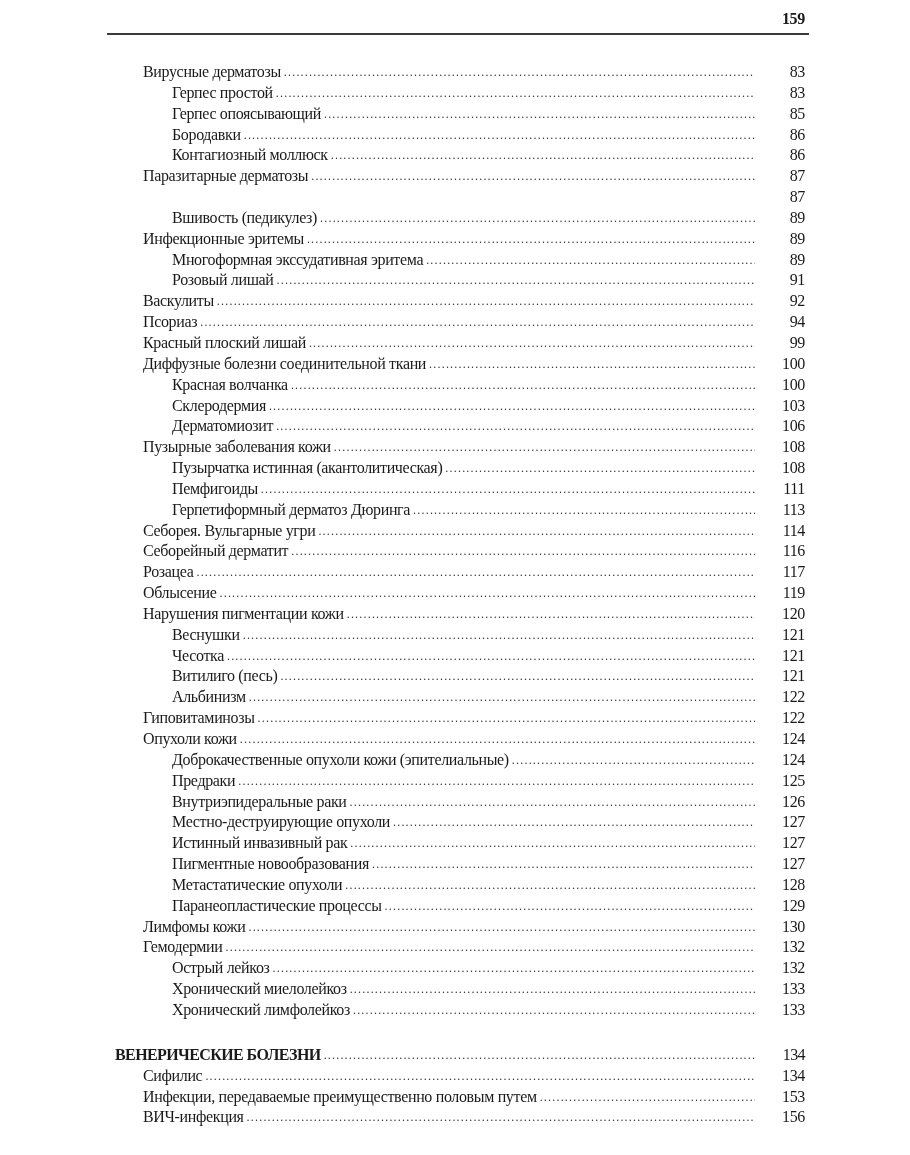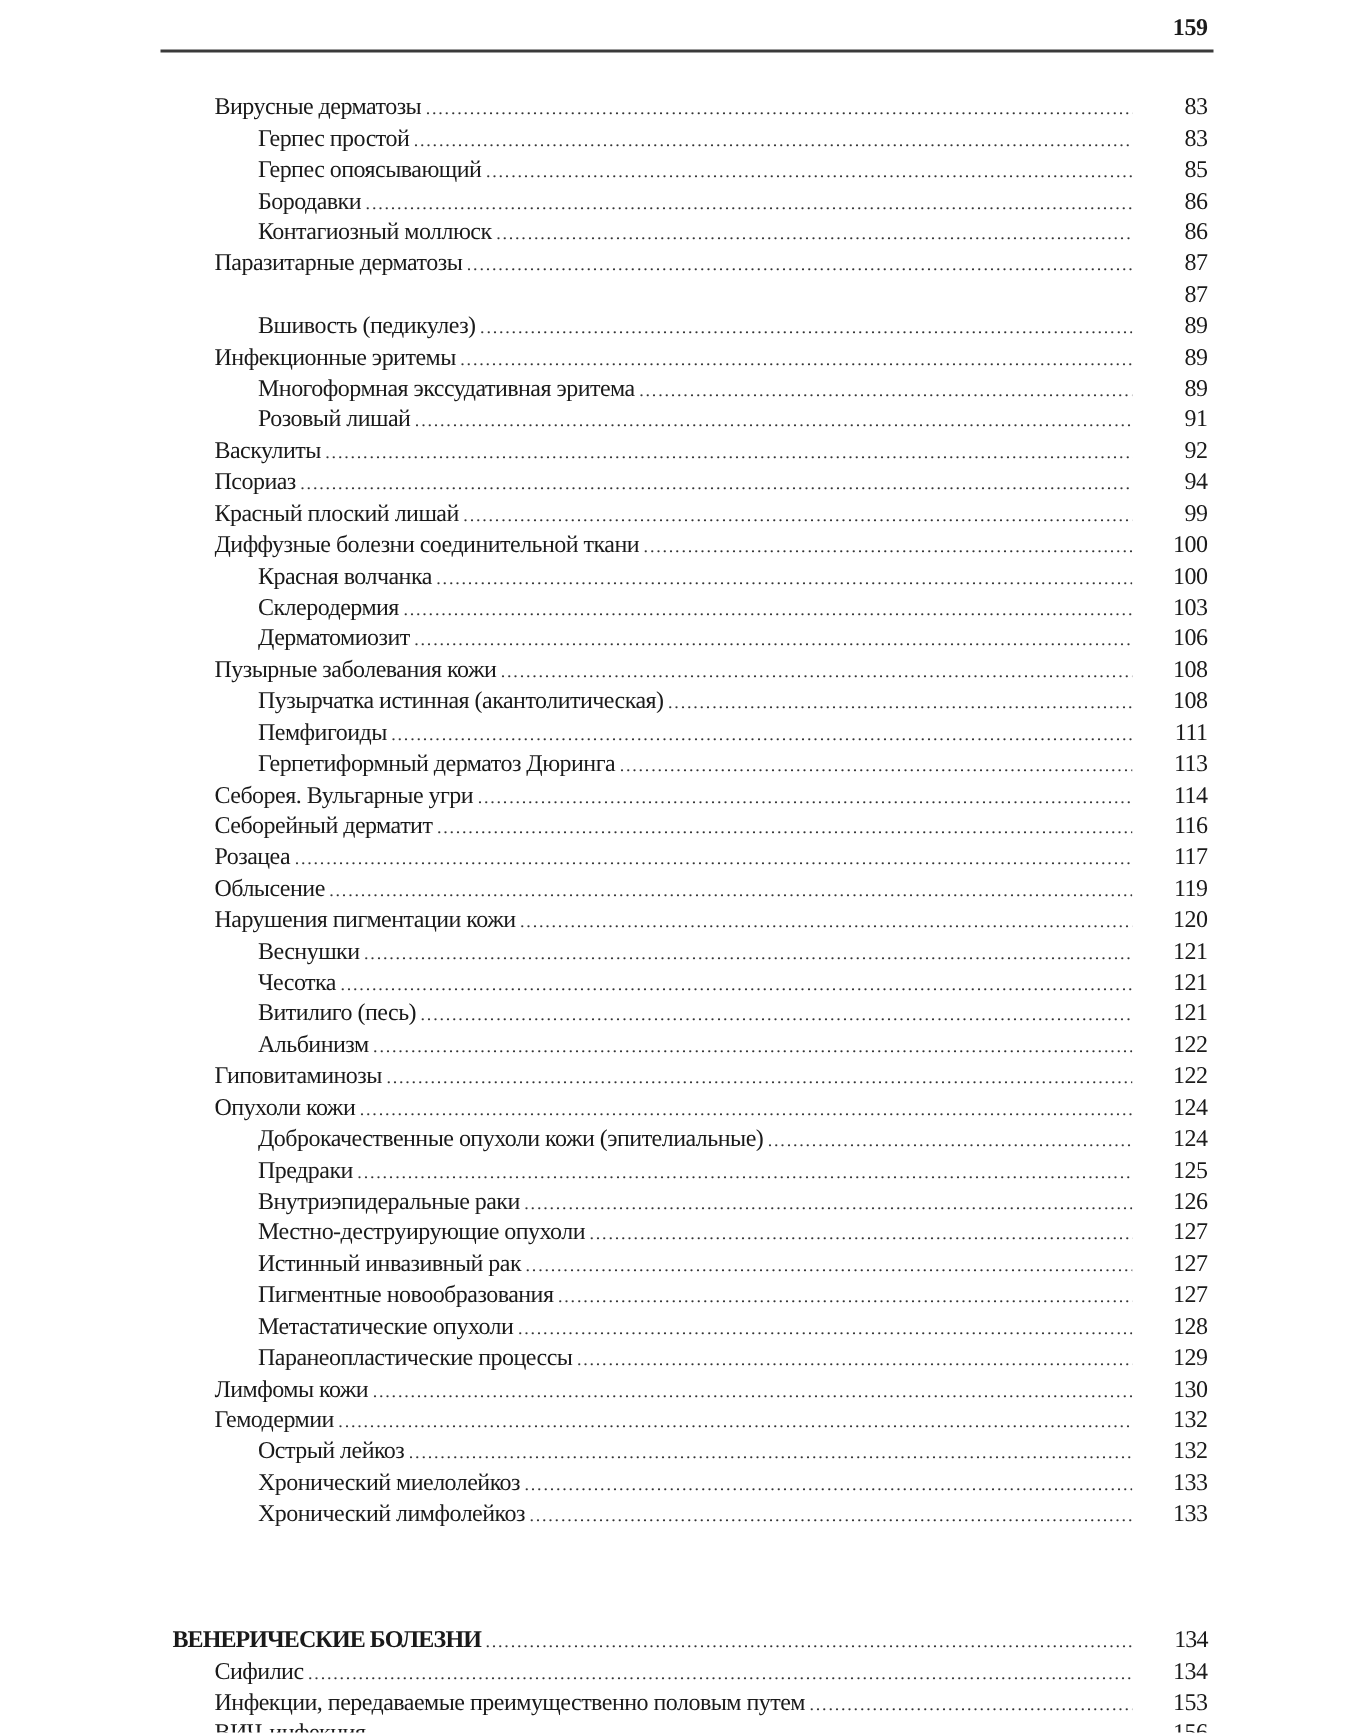--- a/index.html
+++ b/index.html
@@ -80,21 +80,20 @@
     }
     .toc-row .pg {
       position: absolute;
       right: 105px;
       width: 40px;
       text-align: right;
     }
     .toc-row.l0 {
       font-weight: bold;
       letter-spacing: -0.6px;
-      margin-top: 39px;
     }
     .toc-row.l0 .leader { font-weight: normal; }
     .toc-row.l0 .pg { font-weight: normal; }
     .spacer { height: 24px; }
   </style>
 </head>
 <body>
 
 <div class="page-header">
   <span class="page-number">159</span>

